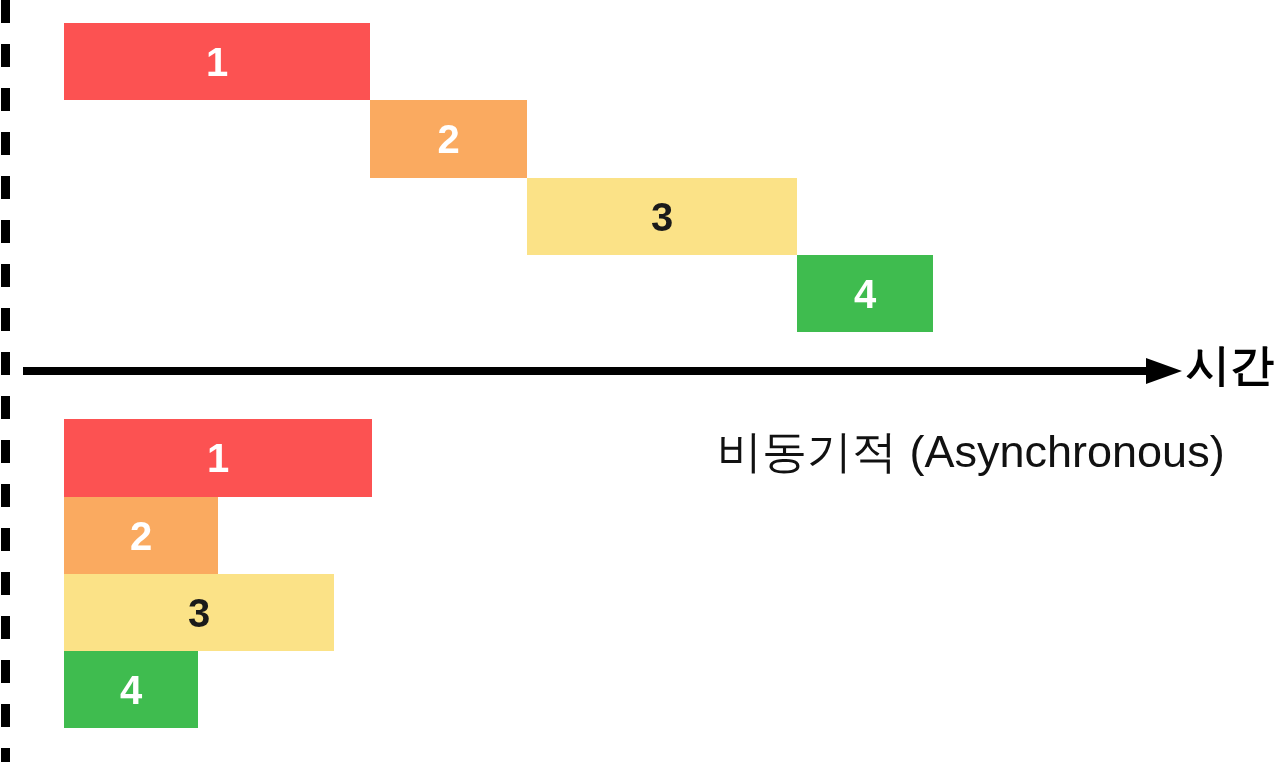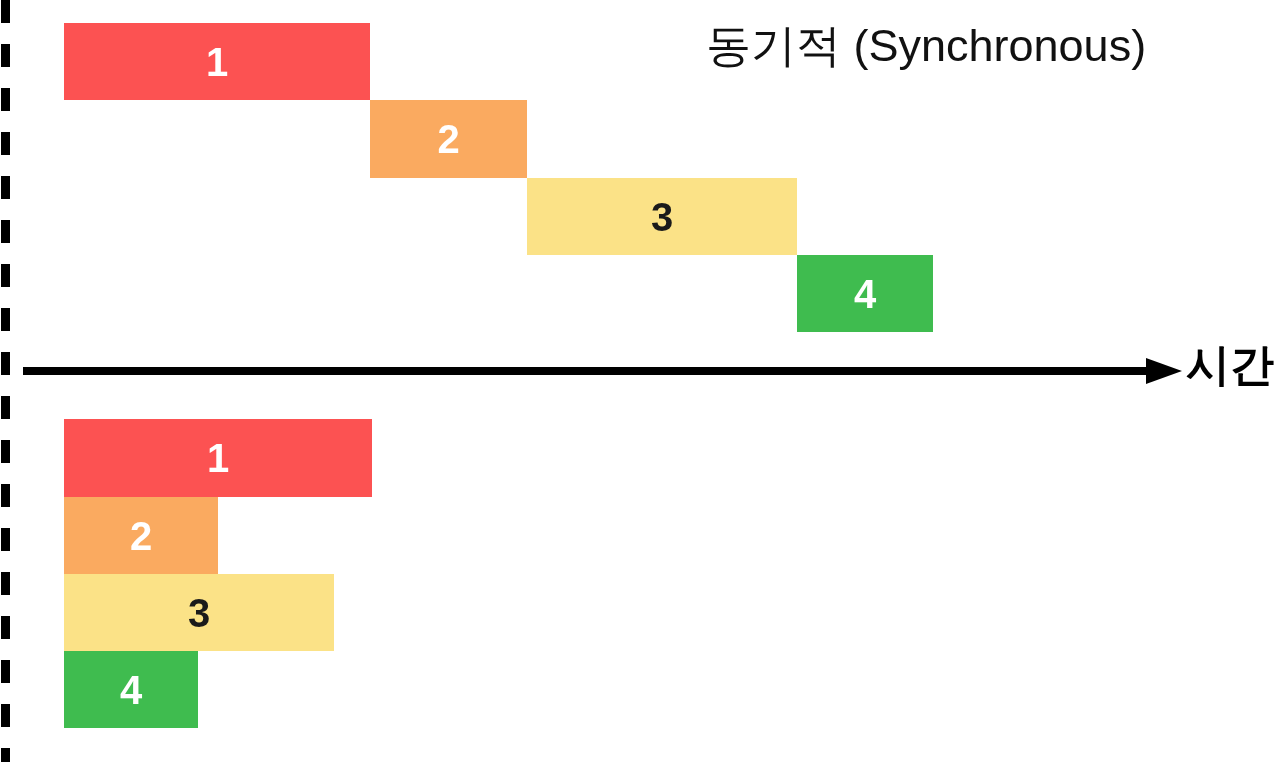--- a/index.html
+++ b/index.html
@@ -81,21 +81,20 @@
     text-align: center;
   }
 </style>
 </head>
 <body>
 
 <div class="canvas">
 
   <div class="dashed-line"></div>
 
-  <div class="section-title title-sync">동기적 (Synchronous)</div>
 
   <div>
       <div class="task-bar" style="left: 64px; top: 23px; width: 306px; height: 77px; background: rgb(252, 82, 82);">
         <span style="color: rgb(255, 255, 255);">1</span>
       </div>
       <div class="task-bar" style="left: 370px; top: 100px; width: 157px; height: 78px; background: rgb(250, 170, 96);">
         <span style="color: rgb(255, 255, 255);">2</span>
       </div>
       <div class="task-bar" style="left: 527px; top: 178px; width: 270px; height: 77px; background: rgb(251, 226, 135);">
         <span style="color: rgb(26, 26, 26);">3</span>
@@ -104,20 +103,21 @@
         <span style="color: rgb(255, 255, 255);">4</span>
       </div>
     </div>
 
   <div class="axis-line"></div>
 
   <div class="axis-head"></div>
 
   <div class="axis-label">시간</div>
 
+  <div class="section-title title-async">비동기적 (Asynchronous)</div>
 
   <div>
       <div class="task-bar" style="left: 64px; top: 419px; width: 308px; height: 78px; background: rgb(252, 82, 82);">
         <span style="color: rgb(255, 255, 255);">1</span>
       </div>
       <div class="task-bar" style="left: 64px; top: 497px; width: 154px; height: 77px; background: rgb(250, 170, 96);">
         <span style="color: rgb(255, 255, 255);">2</span>
       </div>
       <div class="task-bar" style="left: 64px; top: 574px; width: 270px; height: 77px; background: rgb(251, 226, 135);">
         <span style="color: rgb(26, 26, 26);">3</span>

